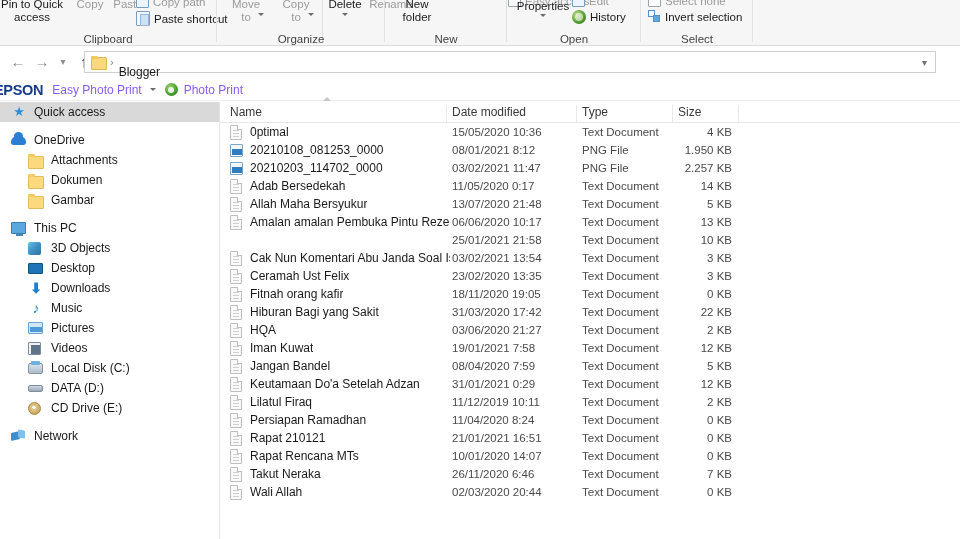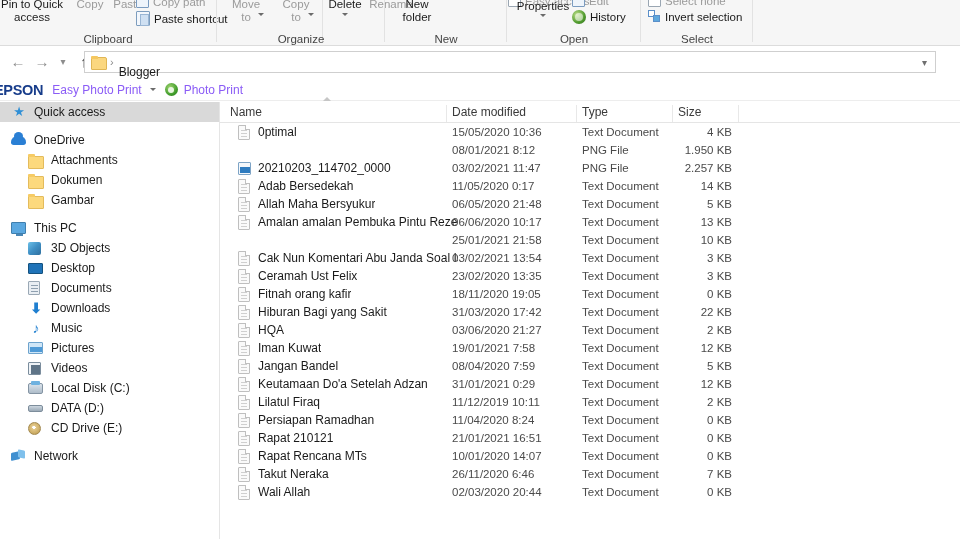--- a/index.html
+++ b/index.html
@@ -258,21 +258,21 @@
     position: absolute; top: -5px; width: 0; height: 0;
     border-left: 4px solid transparent; border-right: 4px solid transparent;
     border-bottom: 4px solid #c6c6c6;
   }
 
   .row {
     position: relative; height: 18px; display: flex; align-items: center;
     font-size: 12px; color: #1a1a1a; cursor: default;
   }
   .cell-name {
-    position: absolute; left: 18px; display: flex; align-items: center; gap: 7px;
+    position: absolute; left: 10px; display: flex; align-items: center; gap: 7px;
     white-space: nowrap; overflow: hidden; max-width: 220px;
   }
   .cell-date { position: absolute; left: 232px; color: #4a4a4a; font-size: 11.5px; white-space: nowrap; }
   .cell-type { position: absolute; left: 362px; color: #4a4a4a; font-size: 11.5px; white-space: nowrap; }
   .cell-size { position: absolute; left: 440px; width: 72px; text-align: right; color: #4a4a4a; font-size: 11.5px; white-space: nowrap; }
 
   .f-ico { width: 13px; height: 15px; flex: 0 0 13px; position: relative; }
   .f-txt {
     width: 12px; height: 15px; background: #fafafa; border: 1px solid #bfbfbf;
     border-radius: 1px; position: relative;
@@ -469,26 +469,20 @@
         <span>3D Objects</span>
       </div>
       <div class="sb-item sb-indent-1">
         <span class="sb-ico">
           <span class="ico-desk" style="display: block;"></span>
         </span>
         <span>Desktop</span>
       </div>
       <div class="sb-item sb-indent-1">
         <span class="sb-ico">
-          <span class="ico-doc" style="display: block;"></span>
-        </span>
-        <span>Documents</span>
-      </div>
-      <div class="sb-item sb-indent-1">
-        <span class="sb-ico">
           <span class="ico-dl" style="display: block;">⬇</span>
         </span>
         <span>Downloads</span>
       </div>
       <div class="sb-item sb-indent-1">
         <span class="sb-ico">
           <span class="ico-music" style="display: block;">♪</span>
         </span>
         <span>Music</span>
       </div>
@@ -550,20 +544,26 @@
             <span class="f-ico">
               <span class="f-txt" style="display: block;"></span>
             </span>
             <span>0ptimal</span>
           </div>
           <div class="cell-date">15/05/2020 10:36</div>
           <div class="cell-type">Text Document</div>
           <div class="cell-size">4 KB</div>
         </div>
         <div class="row">
+          <div class="cell-name">
+            <span class="f-ico">
+              <span class="f-png" style="display: block;"></span>
+            </span>
+            <span>20210108_081253_0000</span>
+          </div>
           <div class="cell-date">08/01/2021 8:12</div>
           <div class="cell-type">PNG File</div>
           <div class="cell-size">1.950 KB</div>
         </div>
         <div class="row">
           <div class="cell-name">
             <span class="f-ico">
               <span class="f-png" style="display: block;"></span>
             </span>
             <span>20210203_114702_0000</span>
@@ -583,21 +583,21 @@
           <div class="cell-type">Text Document</div>
           <div class="cell-size">14 KB</div>
         </div>
         <div class="row">
           <div class="cell-name">
             <span class="f-ico">
               <span class="f-txt" style="display: block;"></span>
             </span>
             <span>Allah Maha Bersyukur</span>
           </div>
-          <div class="cell-date">06/05/2020 21:48</div>
+          <div class="cell-date">13/07/2020 21:48</div>
           <div class="cell-type">Text Document</div>
           <div class="cell-size">5 KB</div>
         </div>
         <div class="row">
           <div class="cell-name">
             <span class="f-ico">
               <span class="f-txt" style="display: block;"></span>
             </span>
             <span>Amalan amalan Pembuka Pintu Rezeki</span>
           </div>

